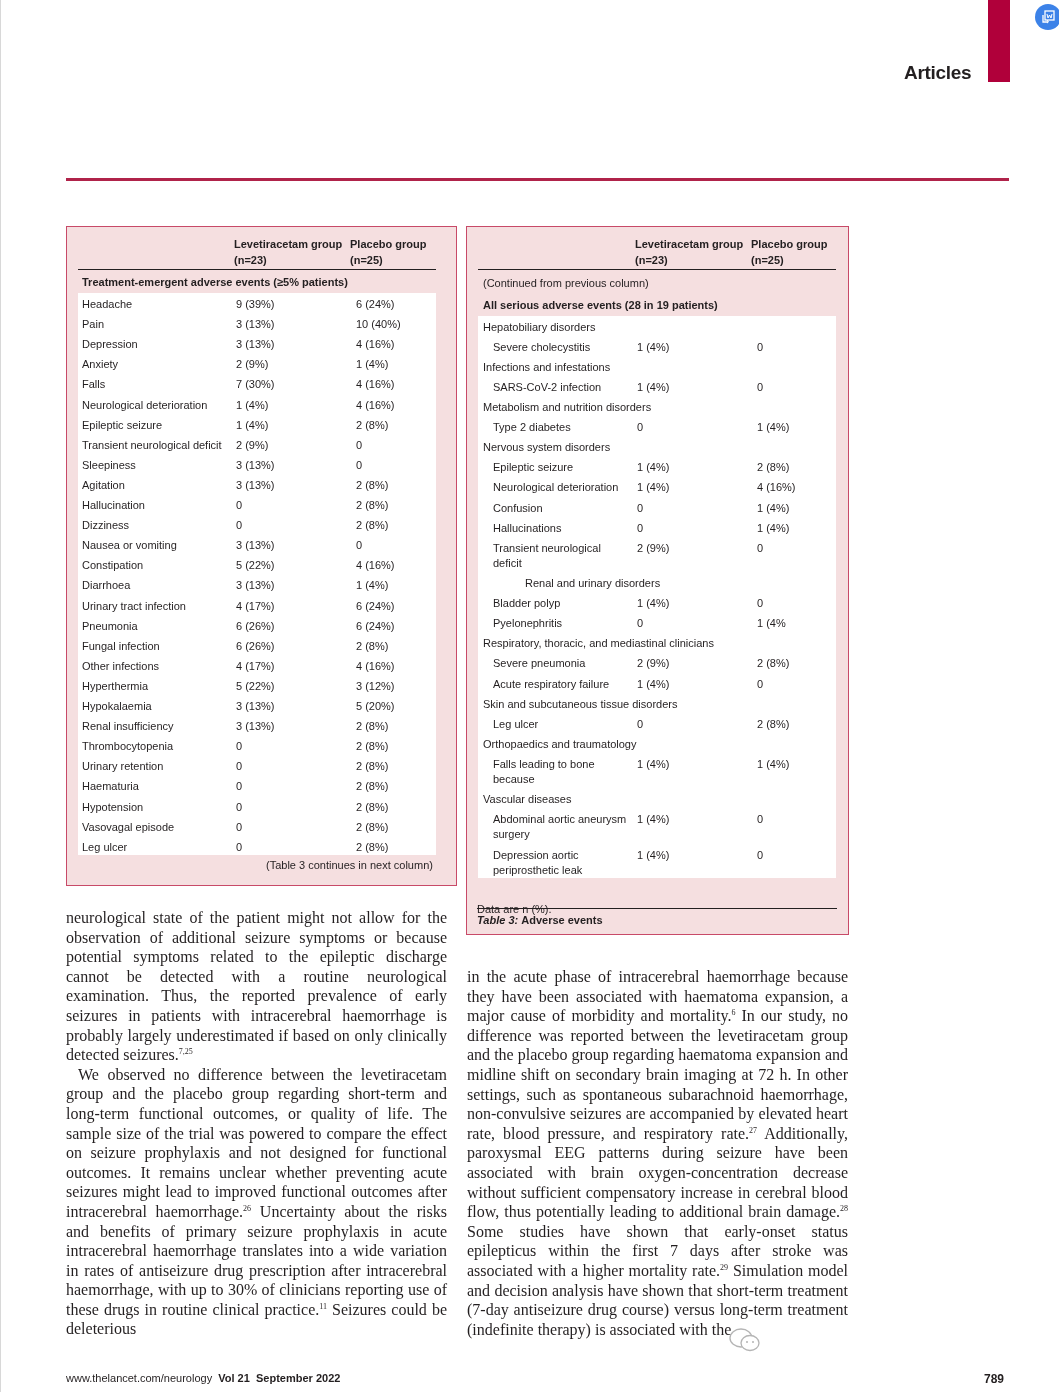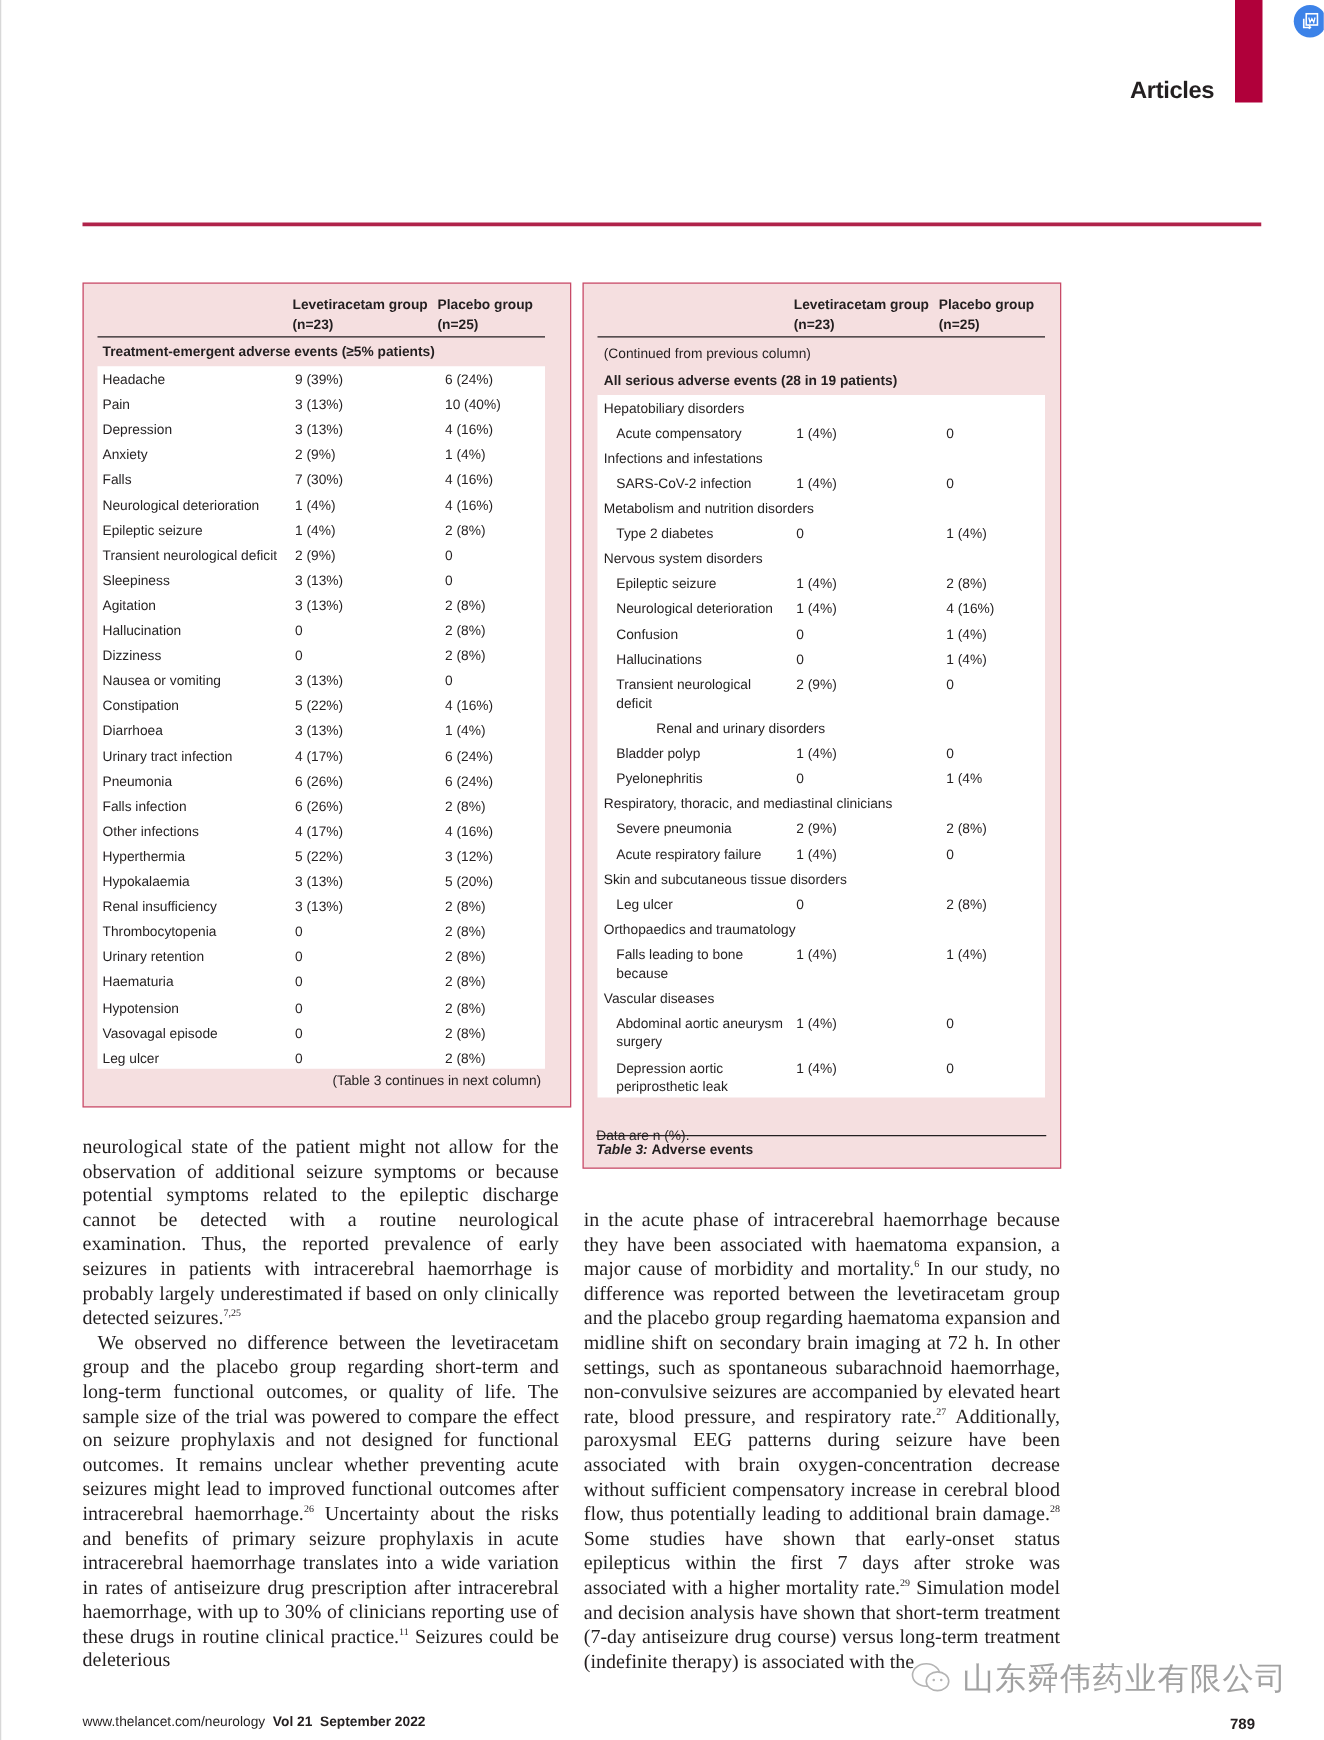--- a/index.html
+++ b/index.html
@@ -152,21 +152,21 @@
         <span class="lbl">Urinary tract infection</span>
         <span class="c1" style="left:154px">4 (17%)</span>
         <span class="c2" style="left:274px">6 (24%)</span>
       </div>
       <div class="row" style="left: 15px; top: 391.6px;">
         <span class="lbl">Pneumonia</span>
         <span class="c1" style="left:154px">6 (26%)</span>
         <span class="c2" style="left:274px">6 (24%)</span>
       </div>
       <div class="row" style="left: 15px; top: 411.7px;">
-        <span class="lbl">Falls infection</span>
+        <span class="lbl">Fungal infection</span>
         <span class="c1" style="left:154px">6 (26%)</span>
         <span class="c2" style="left:274px">2 (8%)</span>
       </div>
       <div class="row" style="left: 15px; top: 431.8px;">
         <span class="lbl">Other infections</span>
         <span class="c1" style="left:154px">4 (17%)</span>
         <span class="c2" style="left:274px">4 (16%)</span>
       </div>
       <div class="row" style="left: 15px; top: 451.9px;">
         <span class="lbl">Hyperthermia</span>
@@ -226,21 +226,21 @@
     <div>Placebo group</div>
     <div>(n=25)</div>
   </div>
   <div class="thead-rule" style="left:11px;top:42px;width:358px;"></div>
   <div class="plain-note" style="left:16px;top:50px;">(Continued from previous column)</div>
   <div class="sec-title" style="left:16px;top:72px;">All serious adverse events (28 in 19 patients)</div>
   <div class="white" style="left:11px;top:89px;width:358px;height:562px;"></div>
   <div id="right-rows">
       <div class="grp" style="left: 16px; top: 93px;">Hepatobiliary disorders</div>
       <div class="row" style="left: 26px; top: 113px;">
-        <span class="lbl">Acute compensatory</span>
+        <span class="lbl">Severe cholecystitis</span>
         <span class="c1" style="left:144px">1 (4%)</span>
         <span class="c2" style="left:264px">0</span>
       </div>
       <div class="grp" style="left: 16px; top: 133.1px;">Infections and infestations</div>
       <div class="row" style="left: 26px; top: 153.1px;">
         <span class="lbl">SARS-CoV-2 infection</span>
         <span class="c1" style="left:144px">1 (4%)</span>
         <span class="c2" style="left:264px">0</span>
       </div>
       <div class="grp" style="left: 16px; top: 173.2px;">Metabolism and nutrition disorders</div>
@@ -342,21 +342,20 @@
   <p><span>in the acute phase of intracerebral haemorrhage because they have been associated with haematoma expansion, a major cause of morbidity and mortality.</span><sup>6</sup><span> In our study, no difference was reported between the levetiracetam group and the placebo group regarding haematoma expansion and midline shift on secondary brain imaging at 72 h. In other settings, such as spontaneous subarachnoid haemorrhage, non-convulsive seizures are accompanied by elevated heart rate, blood pressure, and respiratory rate.</span><sup>27</sup><span> Additionally, paroxysmal EEG patterns during seizure have been associated with brain oxygen-concentration decrease without sufficient compensatory increase in cerebral blood flow, thus potentially leading to additional brain damage.</span><sup>28</sup><span> Some studies have shown that early-onset status epilepticus within the first 7 days after stroke was associated with a higher mortality rate.</span><sup>29</sup><span> Simulation model and decision analysis have shown that short-term treatment (7-day antiseizure drug course) versus long-term treatment (indefinite therapy) is associated with the</span></p>
 </div>
 
 <div class="watermark">
   <svg width="34" height="30" viewBox="0 0 34 30">
     <ellipse cx="13" cy="12" rx="11" ry="9" fill="none" stroke="#777" stroke-width="1.3"></ellipse>
     <ellipse cx="22" cy="17" rx="9" ry="7.5" fill="#fff" stroke="#777" stroke-width="1.3"></ellipse>
     <circle cx="19" cy="16" r="1" fill="#777"></circle>
       <circle cx="25" cy="16" r="1" fill="#777"></circle>
   </svg>
-  <span class="wm-text">山东舜伟药业有限公司</span>
 </div>
 
 <div class="footer-left">
   <span>www.thelancet.com/neurology</span>&nbsp;
   <b>Vol 21</b>&nbsp;
   <b>September 2022</b>
 </div>
 <div class="footer-page">789</div>
 
 </body></html>

